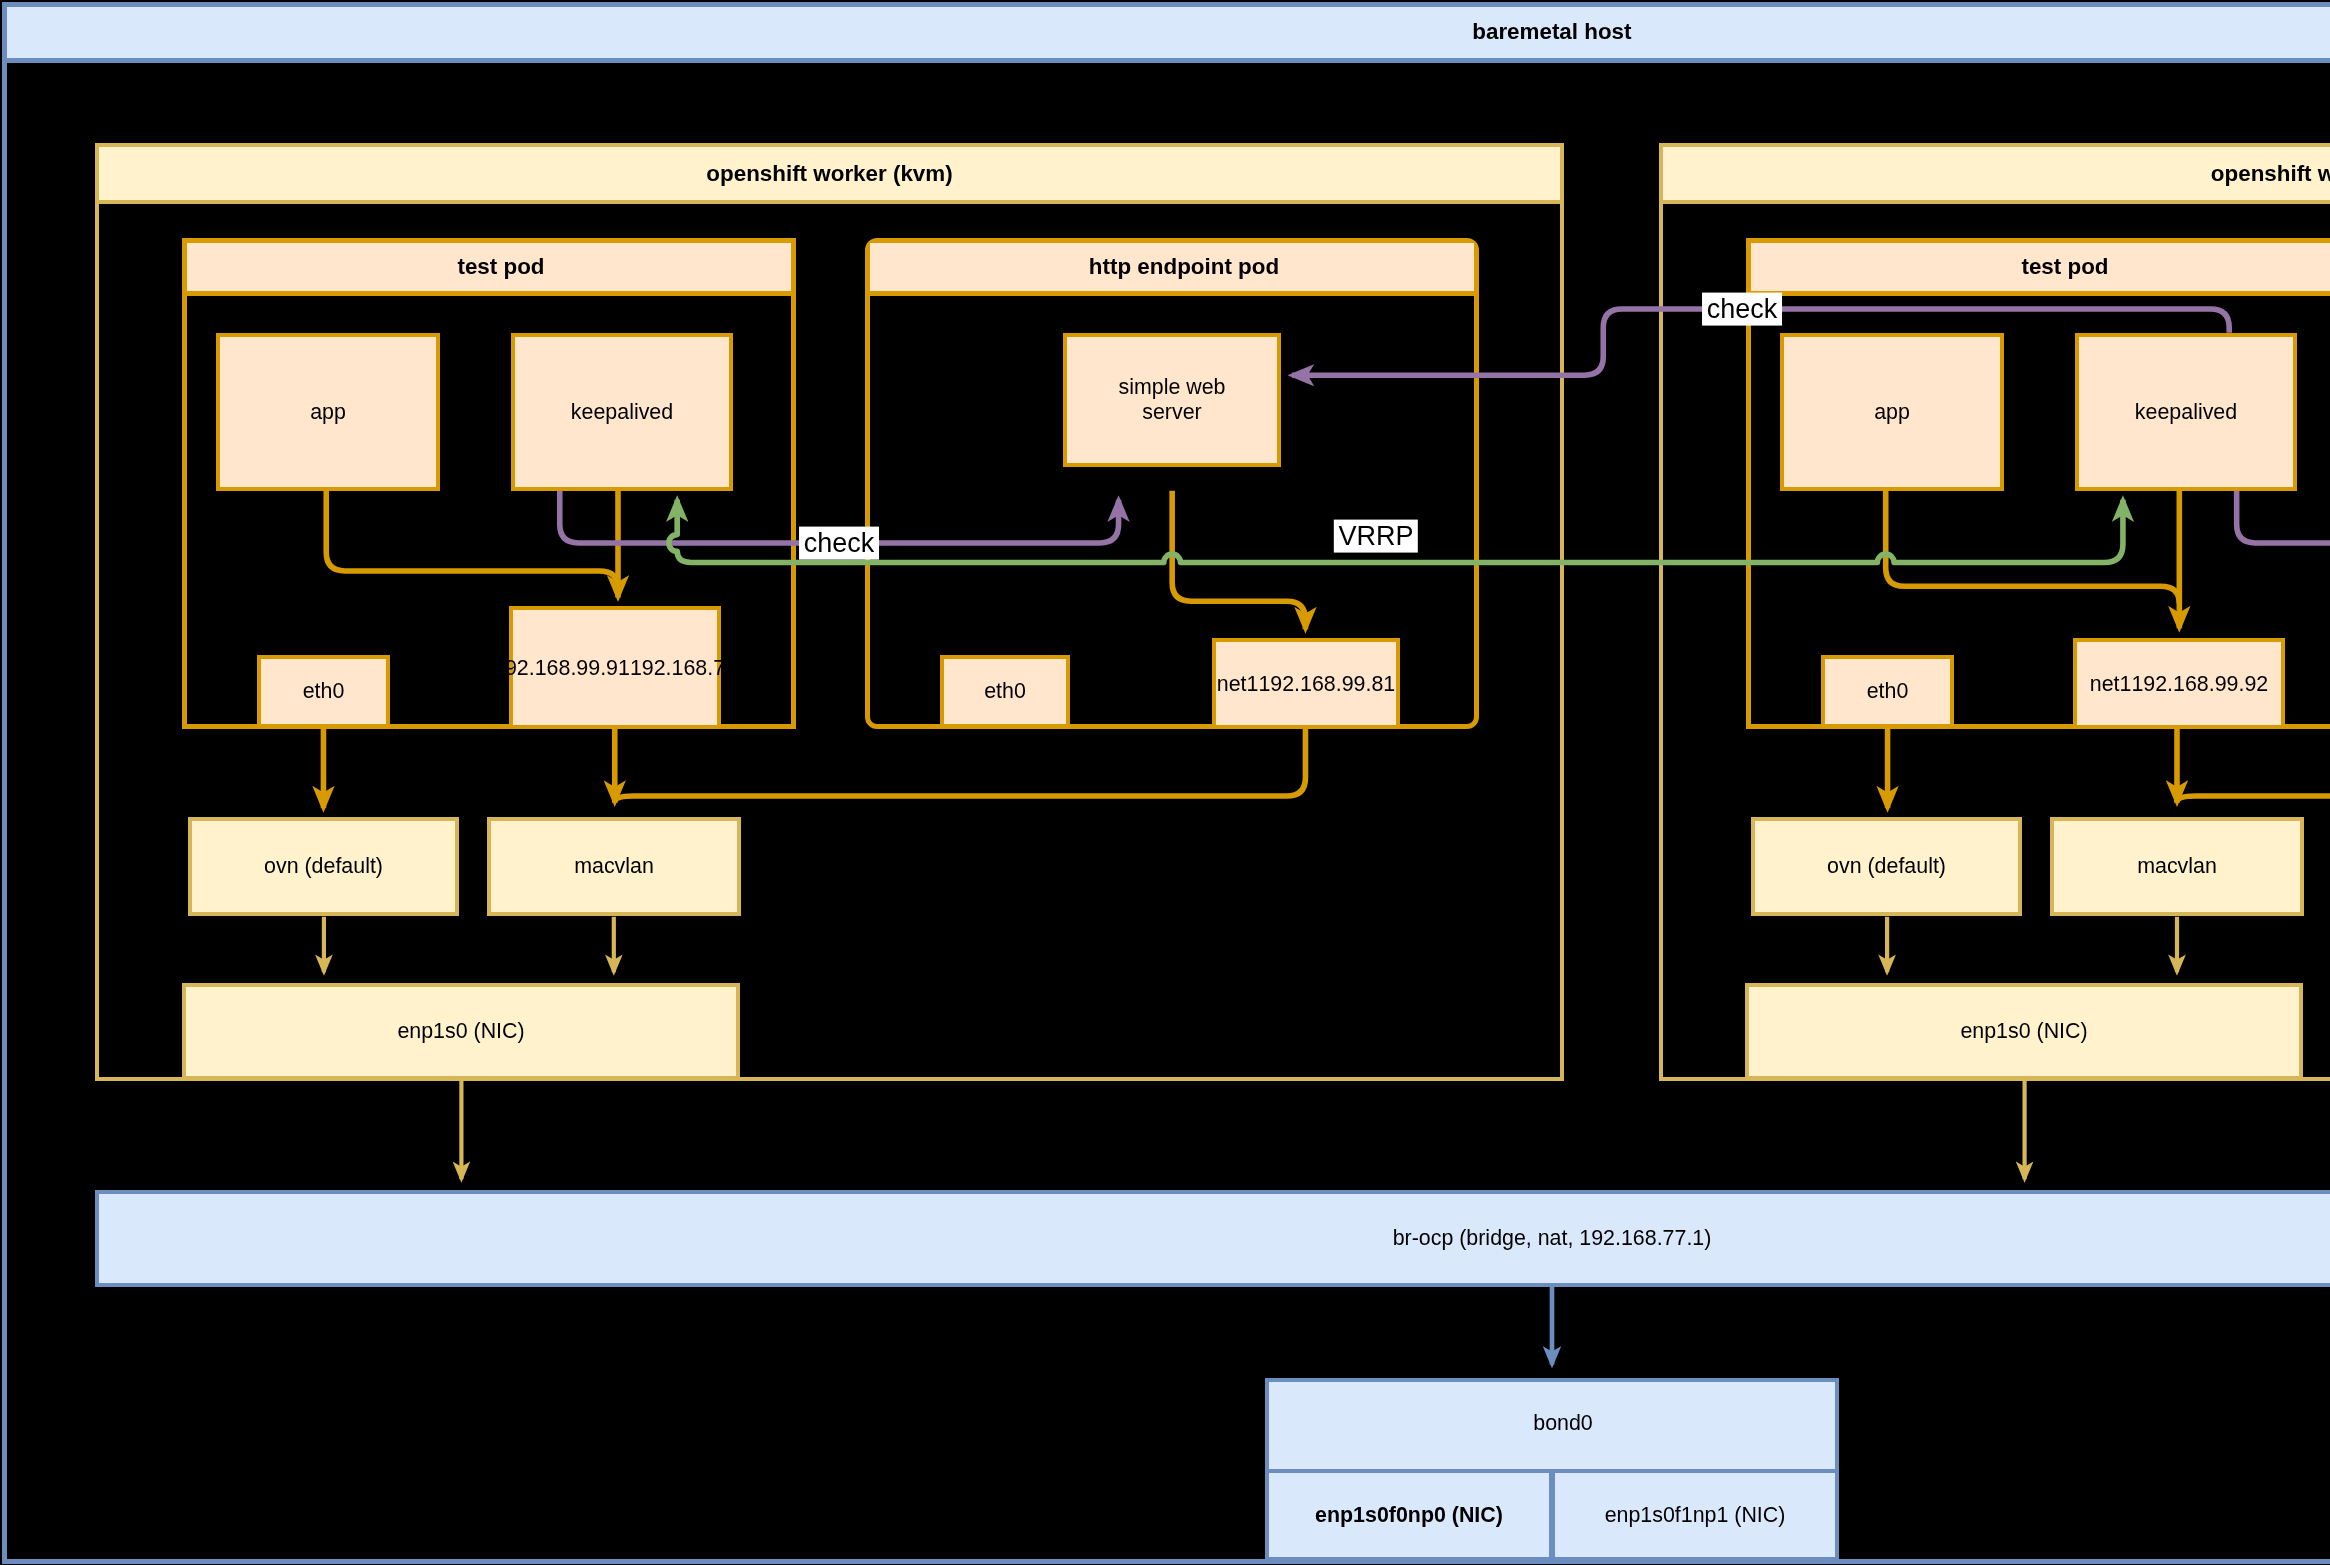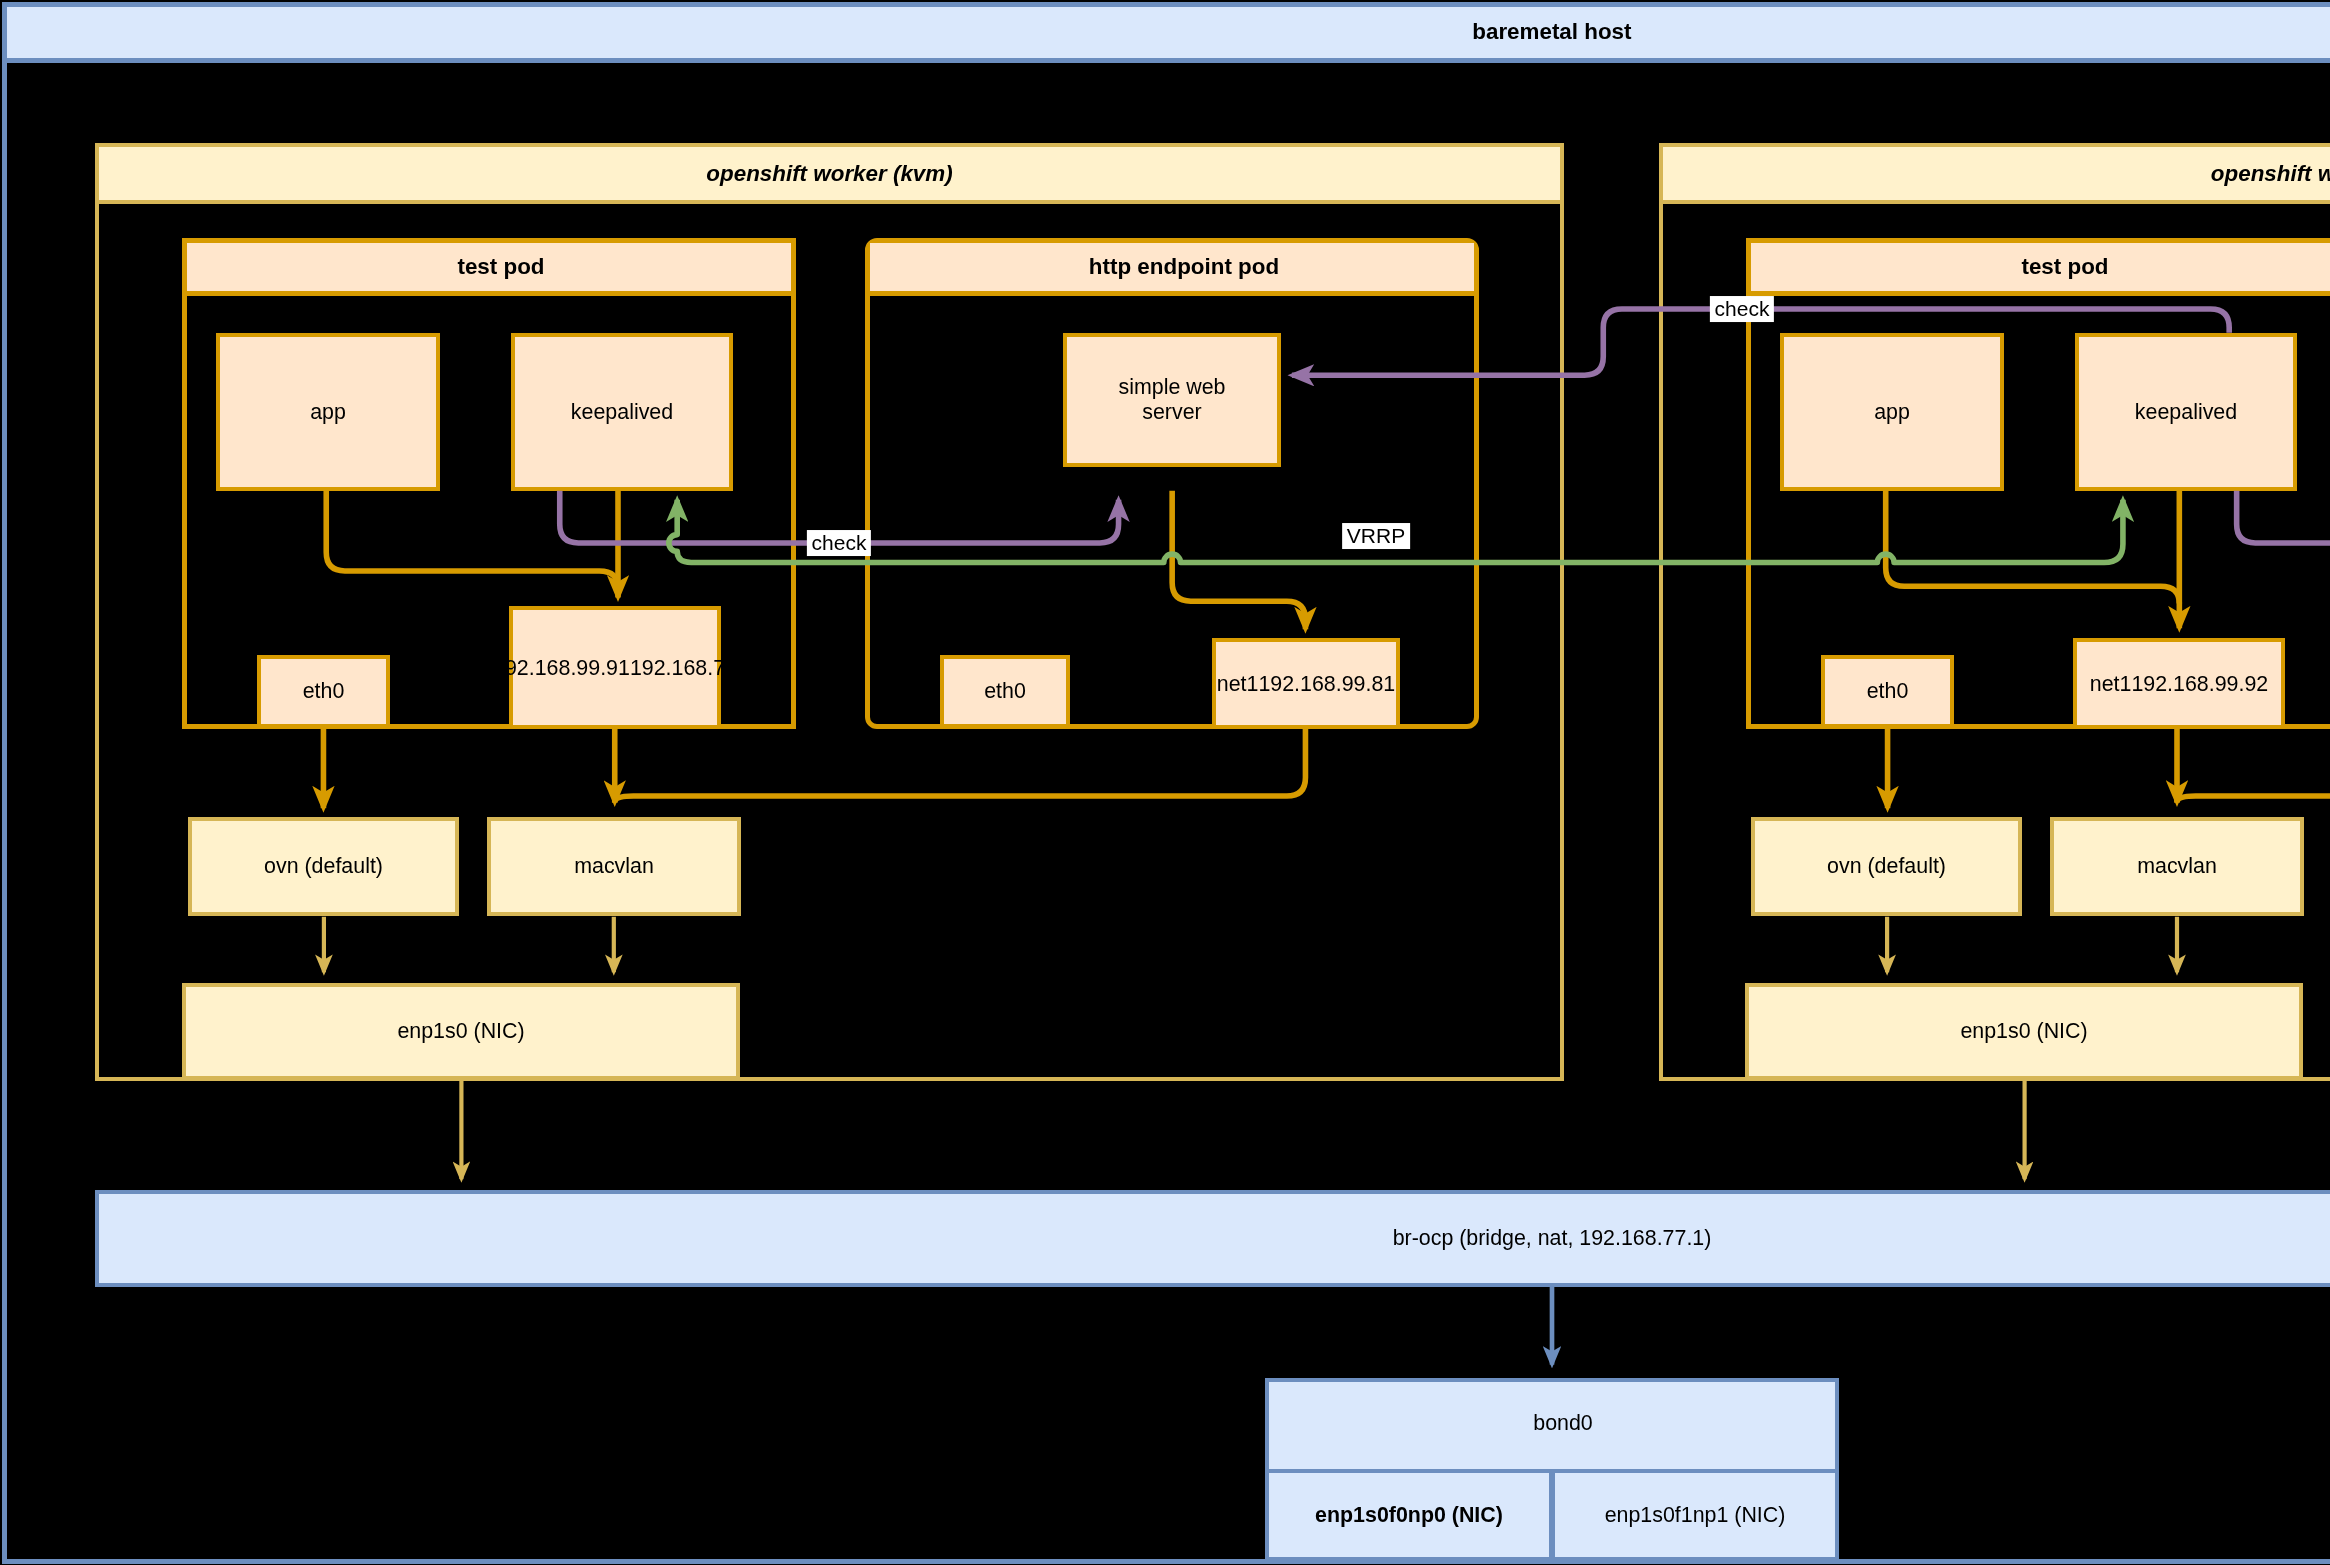--- a/index.html
+++ b/index.html
@@ -1,32 +1,32 @@
 <!DOCTYPE html>
 <html style="font-size:7.5px"><head>
 <meta charset="utf-8">
 <style>
   html,body{margin:0;padding:0;background:#000;}
   body{width:3104px;height:1566px;position:relative;font-family:"Liberation Sans",sans-serif;color:#000;overflow:hidden;}
   .abs{position:absolute;box-sizing:border-box;}
   
   .host{border:5.6px solid #6c8ebf;background:transparent;}
   .host-header{background:#dae8fc;border-bottom:5.6px solid #6c8ebf;display:flex;align-items:center;justify-content:center;font-weight:bold;font-size:22.4px;}
-  .worker{border:4.7px solid #d6b656;background:transparent;font-style:italic;}
+  .worker{border:4.7px solid #d6b656;background:transparent;}
   .worker-header{background:#fff2cc;border-bottom:4.7px solid #d6b656;display:flex;align-items:center;justify-content:center;font-weight:bold;font-size:22.4px;}
   .pod{border:5.6px solid #d79b00;background:transparent;}
   .pod-header{background:#ffe6cc;border-bottom:5.6px solid #d79b00;display:flex;align-items:center;justify-content:center;font-weight:bold;font-size:22.4px;padding-left:24px;}
   
   .node{background:#ffe6cc;border:4.7px solid #d79b00;display:flex;align-items:center;justify-content:center;text-align:center;font-size:21.4px;}
   .node2{background:#fff2cc;border:4.7px solid #d6b656;display:flex;align-items:center;justify-content:center;text-align:center;font-size:21.4px;}
   .nodeb{background:#dae8fc;border:4.2px solid #6c8ebf;display:flex;align-items:center;justify-content:center;text-align:center;font-size:21.4px;}
   .narrow{max-width:144px;}
   .lines{display:flex;flex-direction:row;justify-content:center;line-height:30px;}
   
-  .elabel{position:absolute;transform:translate(-50%,-50%);background:#fff;padding:0.9px 4.7px;font-size:21px;line-height:1.15;white-space:nowrap;}
+  .elabel{position:absolute;transform:translate(-50%,-50%);background:#fff;padding:0.9px 4.7px;font-size:27px;line-height:1.15;white-space:nowrap;}
   svg.edges{position:absolute;left:0;top:0;pointer-events:none;}
 </style>
 </head>
 <body>
 
 <div class="abs host" style="left:1.9px;top:1.9px;width:3100px;height:1562px;">
   <div class="host-header" style="height:51px;">baremetal host</div>
 </div>
 
 <div class="abs worker" style="left:95px;top:143px;width:1469px;height:938px;">

